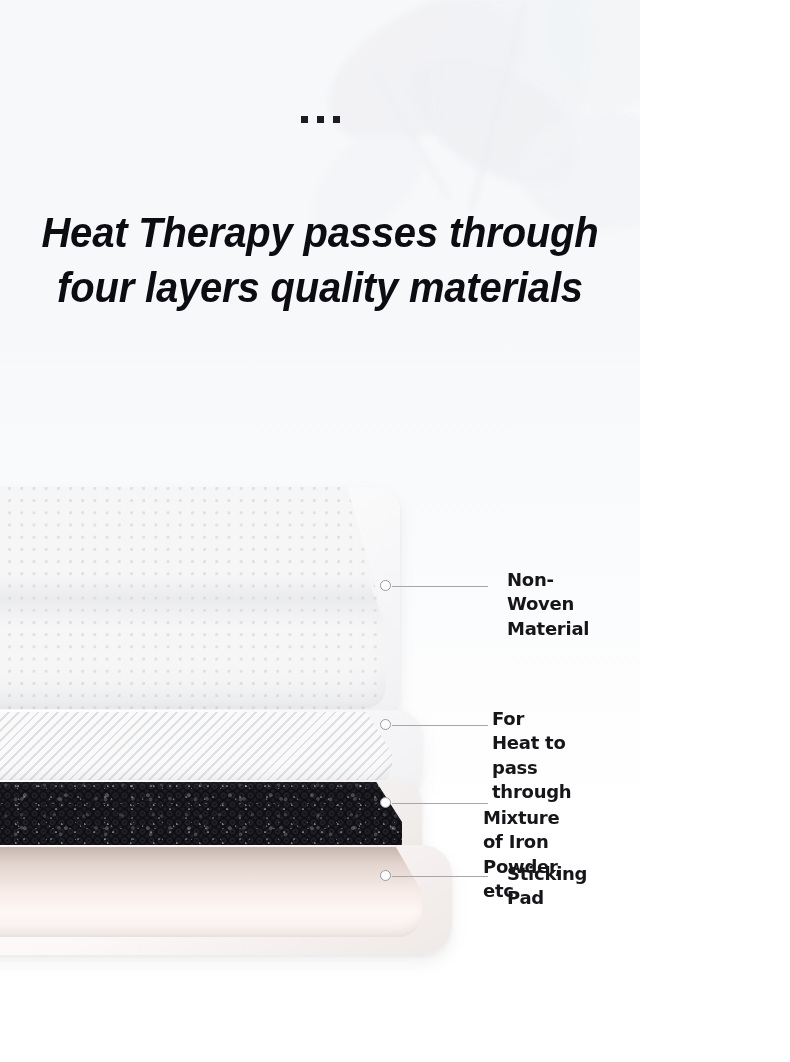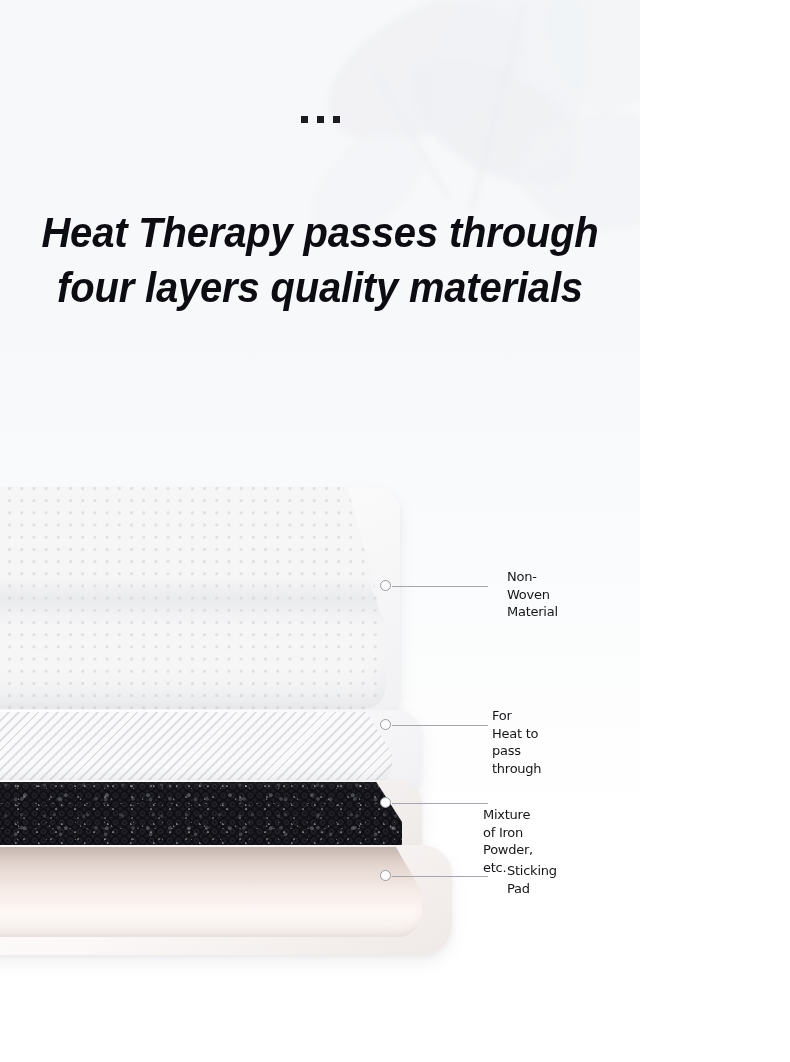--- a/index.html
+++ b/index.html
@@ -162,22 +162,22 @@
     background:#fdfdfd;
   }
   .leader {
     position:absolute;
     height:1.4px;
     background:#a6a6ae;
   }
   .callout-label {
     position:absolute;
     font-family:"DejaVu Sans", sans-serif;
-    font-size:13px;
-    font-weight:400;
+    font-size:18px;
+    font-weight:700;
     letter-spacing:-.25px;
     color:#16161a;
     line-height:1.35;
     white-space:pre-line;
   }
 
   
   .c1 .marker { left:380px; top:580px; }
   .c1 .leader { left:392px; top:585.5px; width:96px; }
   .c1 .callout-label { left:507px; top:568px; }

